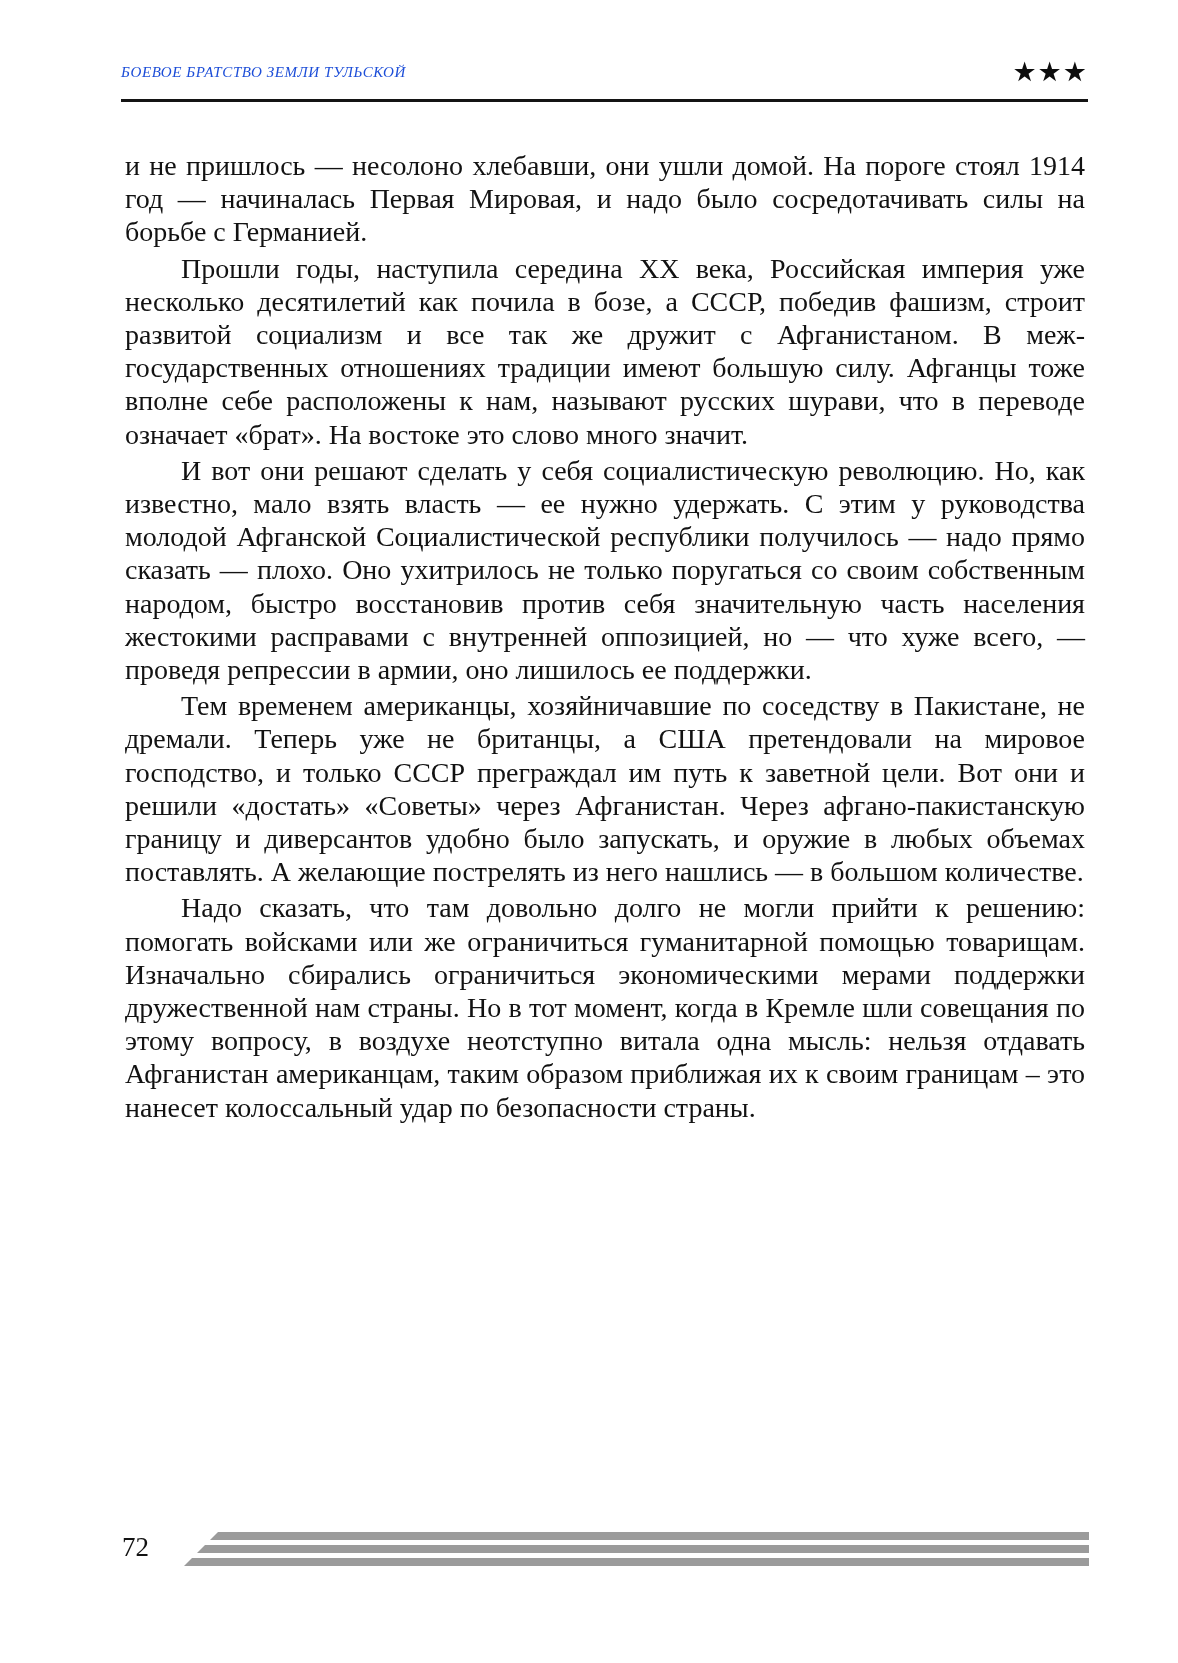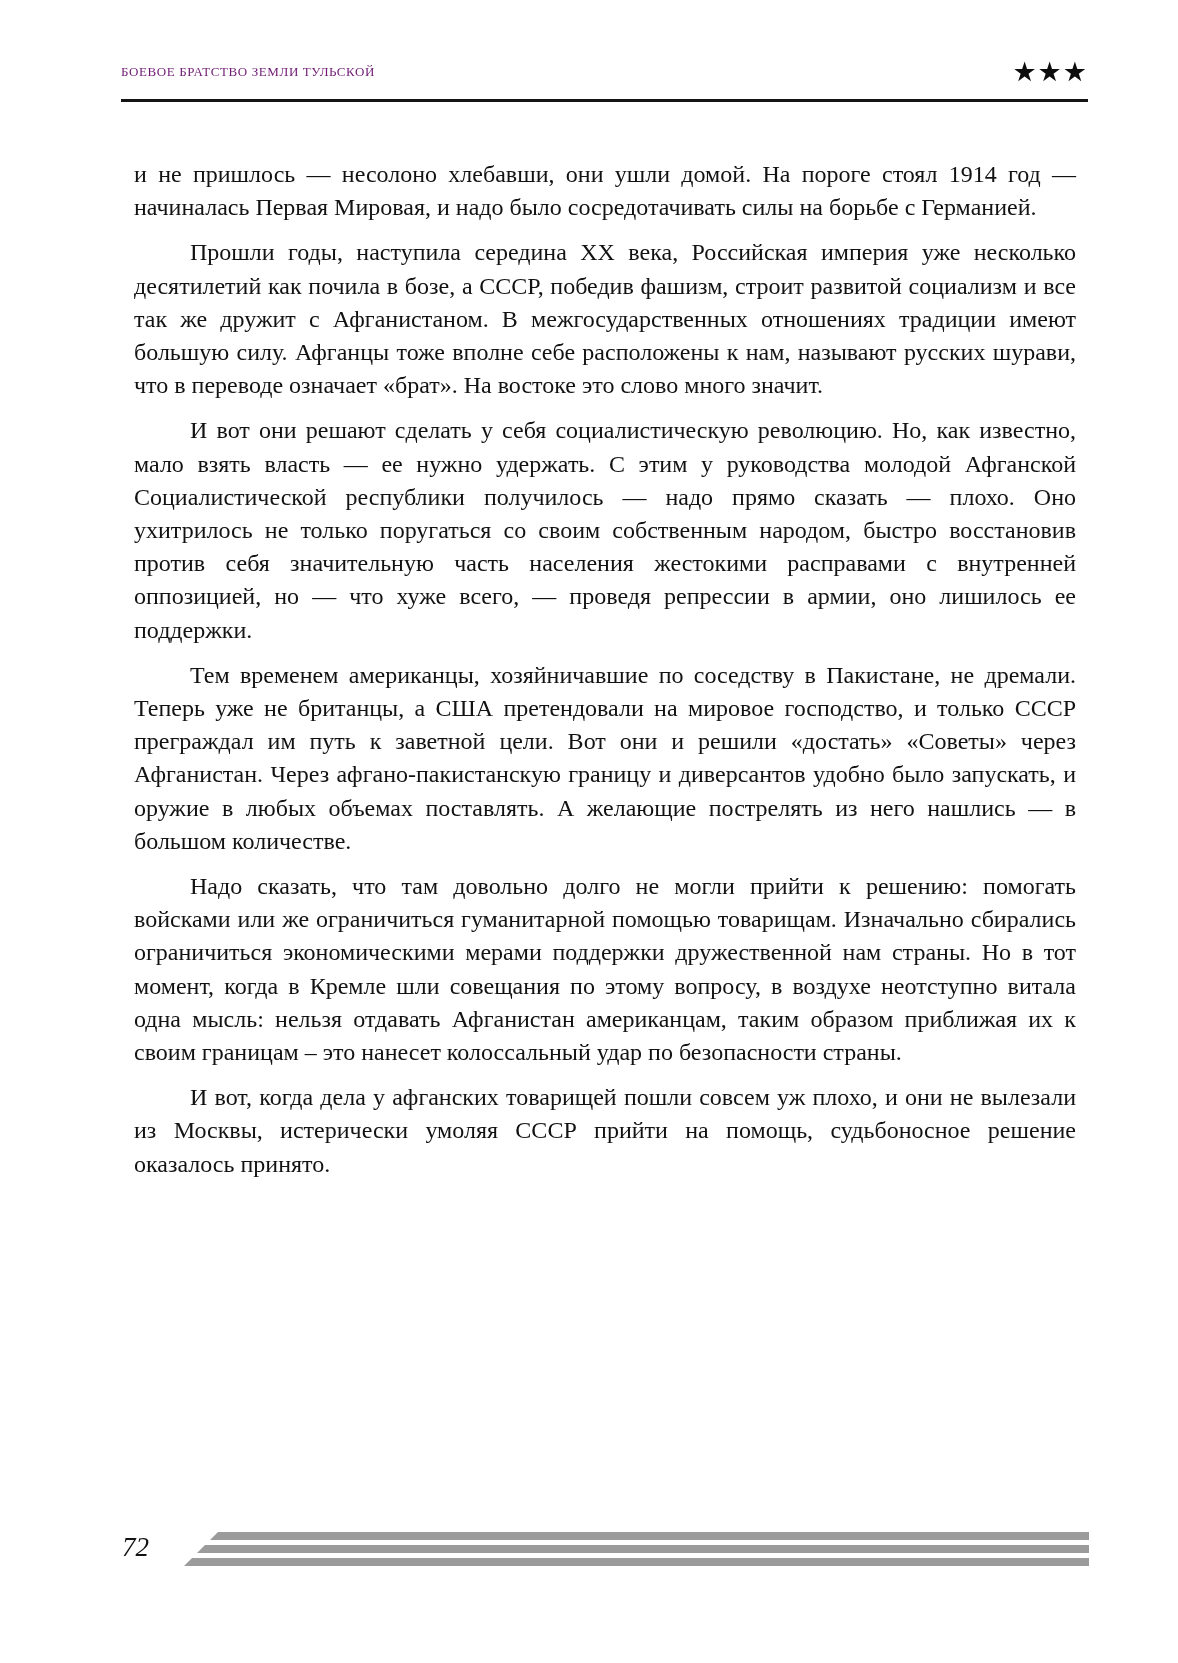--- a/index.html
+++ b/index.html
@@ -22,24 +22,25 @@
     position: absolute;
     left: 121px;
     top: 60px;
     width: 967px;
     height: 34px;
   }
   .running-title {
     position: absolute;
     left: 0;
     top: 4px;
-    font-size: 13px;
+    font-style: italic;
+    font-size: 15px;
     letter-spacing: 0.6px;
     white-space: nowrap;
-    color: #701a75;
+    color: #1d4ed8;
   }
   .header-stars {
     position: absolute;
     right: 0;
     top: -4px;
     font-family: "DejaVu Sans", sans-serif;
     font-size: 27px;
     letter-spacing: 1px;
     color: #0d0d0d;
     white-space: nowrap;
@@ -54,43 +55,42 @@
   }
 
   
   .body-text {
     position: absolute;
     left: 122px;
     top: 146px;
     width: 966px;
   }
   .body-text p {
-    margin: 12px;
-    font-size: 24px;
+    margin: 3px;
+    font-size: 28px;
     line-height: 33.2px;
     text-align: justify;
     text-indent: 56px;
     color: #121212;
     hyphens: manual;
     -webkit-hyphens: manual;
   }
   .body-text p.no-indent {
     text-indent: 0;
   }
   .italic-run {
   }
 
   
   .page-number {
     position: absolute;
     left: 122px;
     top: 1532px;
     font-size: 27px;
     color: #121212;
-    font-style: italic;
   }
   .footer-stripe {
     position: absolute;
     height: 8px;
     background: #9b9b9b;
     clip-path: polygon(8px 0, 100% 0, 100% 100%, 0 100%);
   }
   .footer-stripe.s1 { top: 1532px; left: 210px; width: 879px; }
   .footer-stripe.s2 { top: 1545px; left: 197px; width: 892px; }
   .footer-stripe.s3 { top: 1558px; left: 184px; width: 905px; }
@@ -105,21 +105,20 @@
     <span class="header-stars">★★★</span>
   </div>
   <div class="header-rule"></div>
 
   <main class="body-text">
     <p class="no-indent">и не пришлось — несолоно хлебавши, они ушли домой. На пороге стоял 1914 год — начиналась Первая Мировая, и надо было сосредотачивать силы на борьбе с Германией.</p>
     <p>Прошли годы, наступила середина XX века, Российская империя уже несколько десятилетий как почила в бозе, а СССР, победив фашизм, строит развитой социализм и все так же дружит с Афганистаном. В меж­государственных отношениях традиции имеют большую силу. Афганцы тоже вполне себе расположены к нам, называют русских шурави, что в переводе означает «брат». На востоке это слово много значит.</p>
     <p>И вот они решают сделать у себя социалистическую революцию. Но, как известно, мало взять власть — ее нужно удержать. С этим у руководства молодой Афганской Социалистической республики получилось — надо прямо сказать — плохо. Оно ухитрилось не только поругаться со своим собственным народом, быстро восстановив против себя значительную часть населения жестокими расправами с внутренней оппозицией, но — что хуже всего, — проведя репрессии в армии, оно лишилось ее поддержки.</p>
     <p>Тем временем американцы, хозяйничавшие по соседству в Паки­стане, не дремали. Теперь уже не британцы, а США претендовали на мировое господство, и только СССР преграждал им путь к заветной цели. Вот они и решили «достать» «Советы» через Афганистан. Через афгано-пакистанскую границу и диверсантов удобно было запускать, и оружие в любых объемах поставлять. А желающие пострелять из него нашлись — в большом количестве.</p>
     <p><span>Надо сказать, что там довольно долго не могли прийти к решению: помогать войсками или же ограничиться гуманитарной помощью товарищам. Изначально сбирались ограничиться экономическими мерами поддержки дружественной нам страны. Но в тот момент, ког­да в Кремле шли совещания по этому вопросу, в воздухе неотступно витала одна мысль: </span><span class="italic-run">нельзя отдавать Афганистан американцам, таким образом приближая их к своим границам – это нанесет колоссальный удар по безопасности страны.</span></p>
-    <p>И вот, когда дела у афганских товарищей пошли совсем уж плохо, и они не вылезали из Москвы, истерически умоляя СССР прийти на помощь, судьбоносное решение оказалось принято.</p>
   </main>
 
   <footer>
     <span class="page-number">72</span>
     <div class="footer-stripe s1"></div>
     <div class="footer-stripe s2"></div>
     <div class="footer-stripe s3"></div>
   </footer>
 
 </div>

